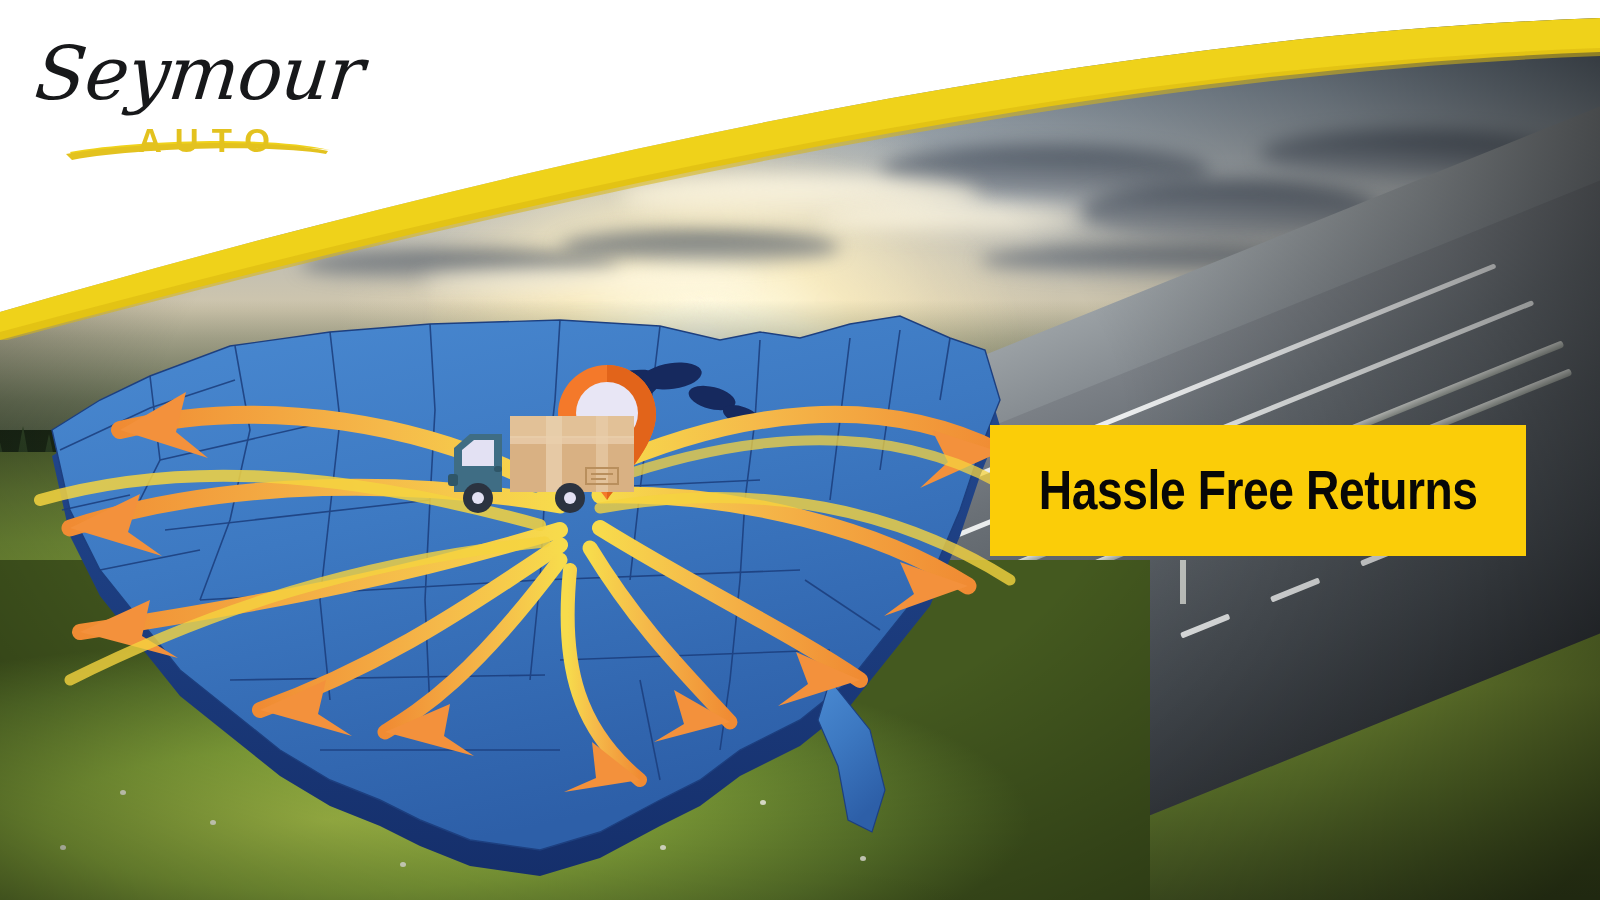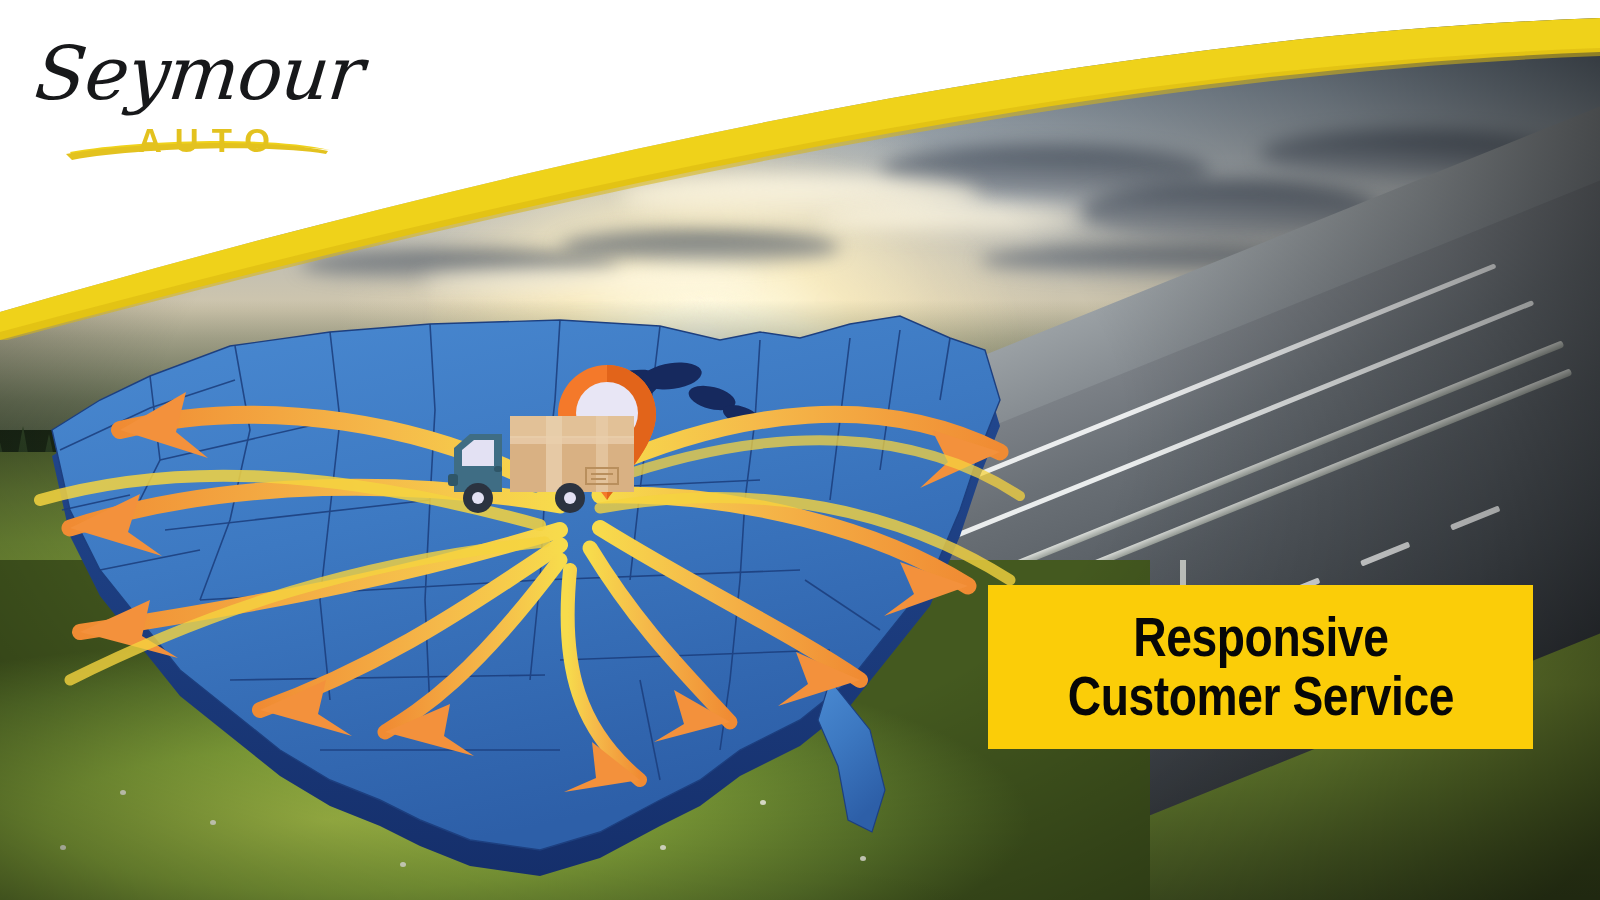--- a/index.html
+++ b/index.html
@@ -438,21 +438,20 @@
 
       <circle cx="30" cy="90" r="15" fill="#2b3340"></circle>
       <circle cx="30" cy="90" r="6" fill="#e3e1f3"></circle>
       <circle cx="122" cy="90" r="15" fill="#2b3340"></circle>
       <circle cx="122" cy="90" r="6" fill="#e3e1f3"></circle>
     </svg>
 
   </div>
 
 
-
-  <div class="callout" id="callout-3">
+  <div class="callout" id="callout-2">
     <p>
-      <span>Responsive</span><br>
-      <span>Customer Service</span>
+      <span>Hassle Free Returns</span>
     </p>
   </div>
 
+
 </div>
 
 </body></html>

